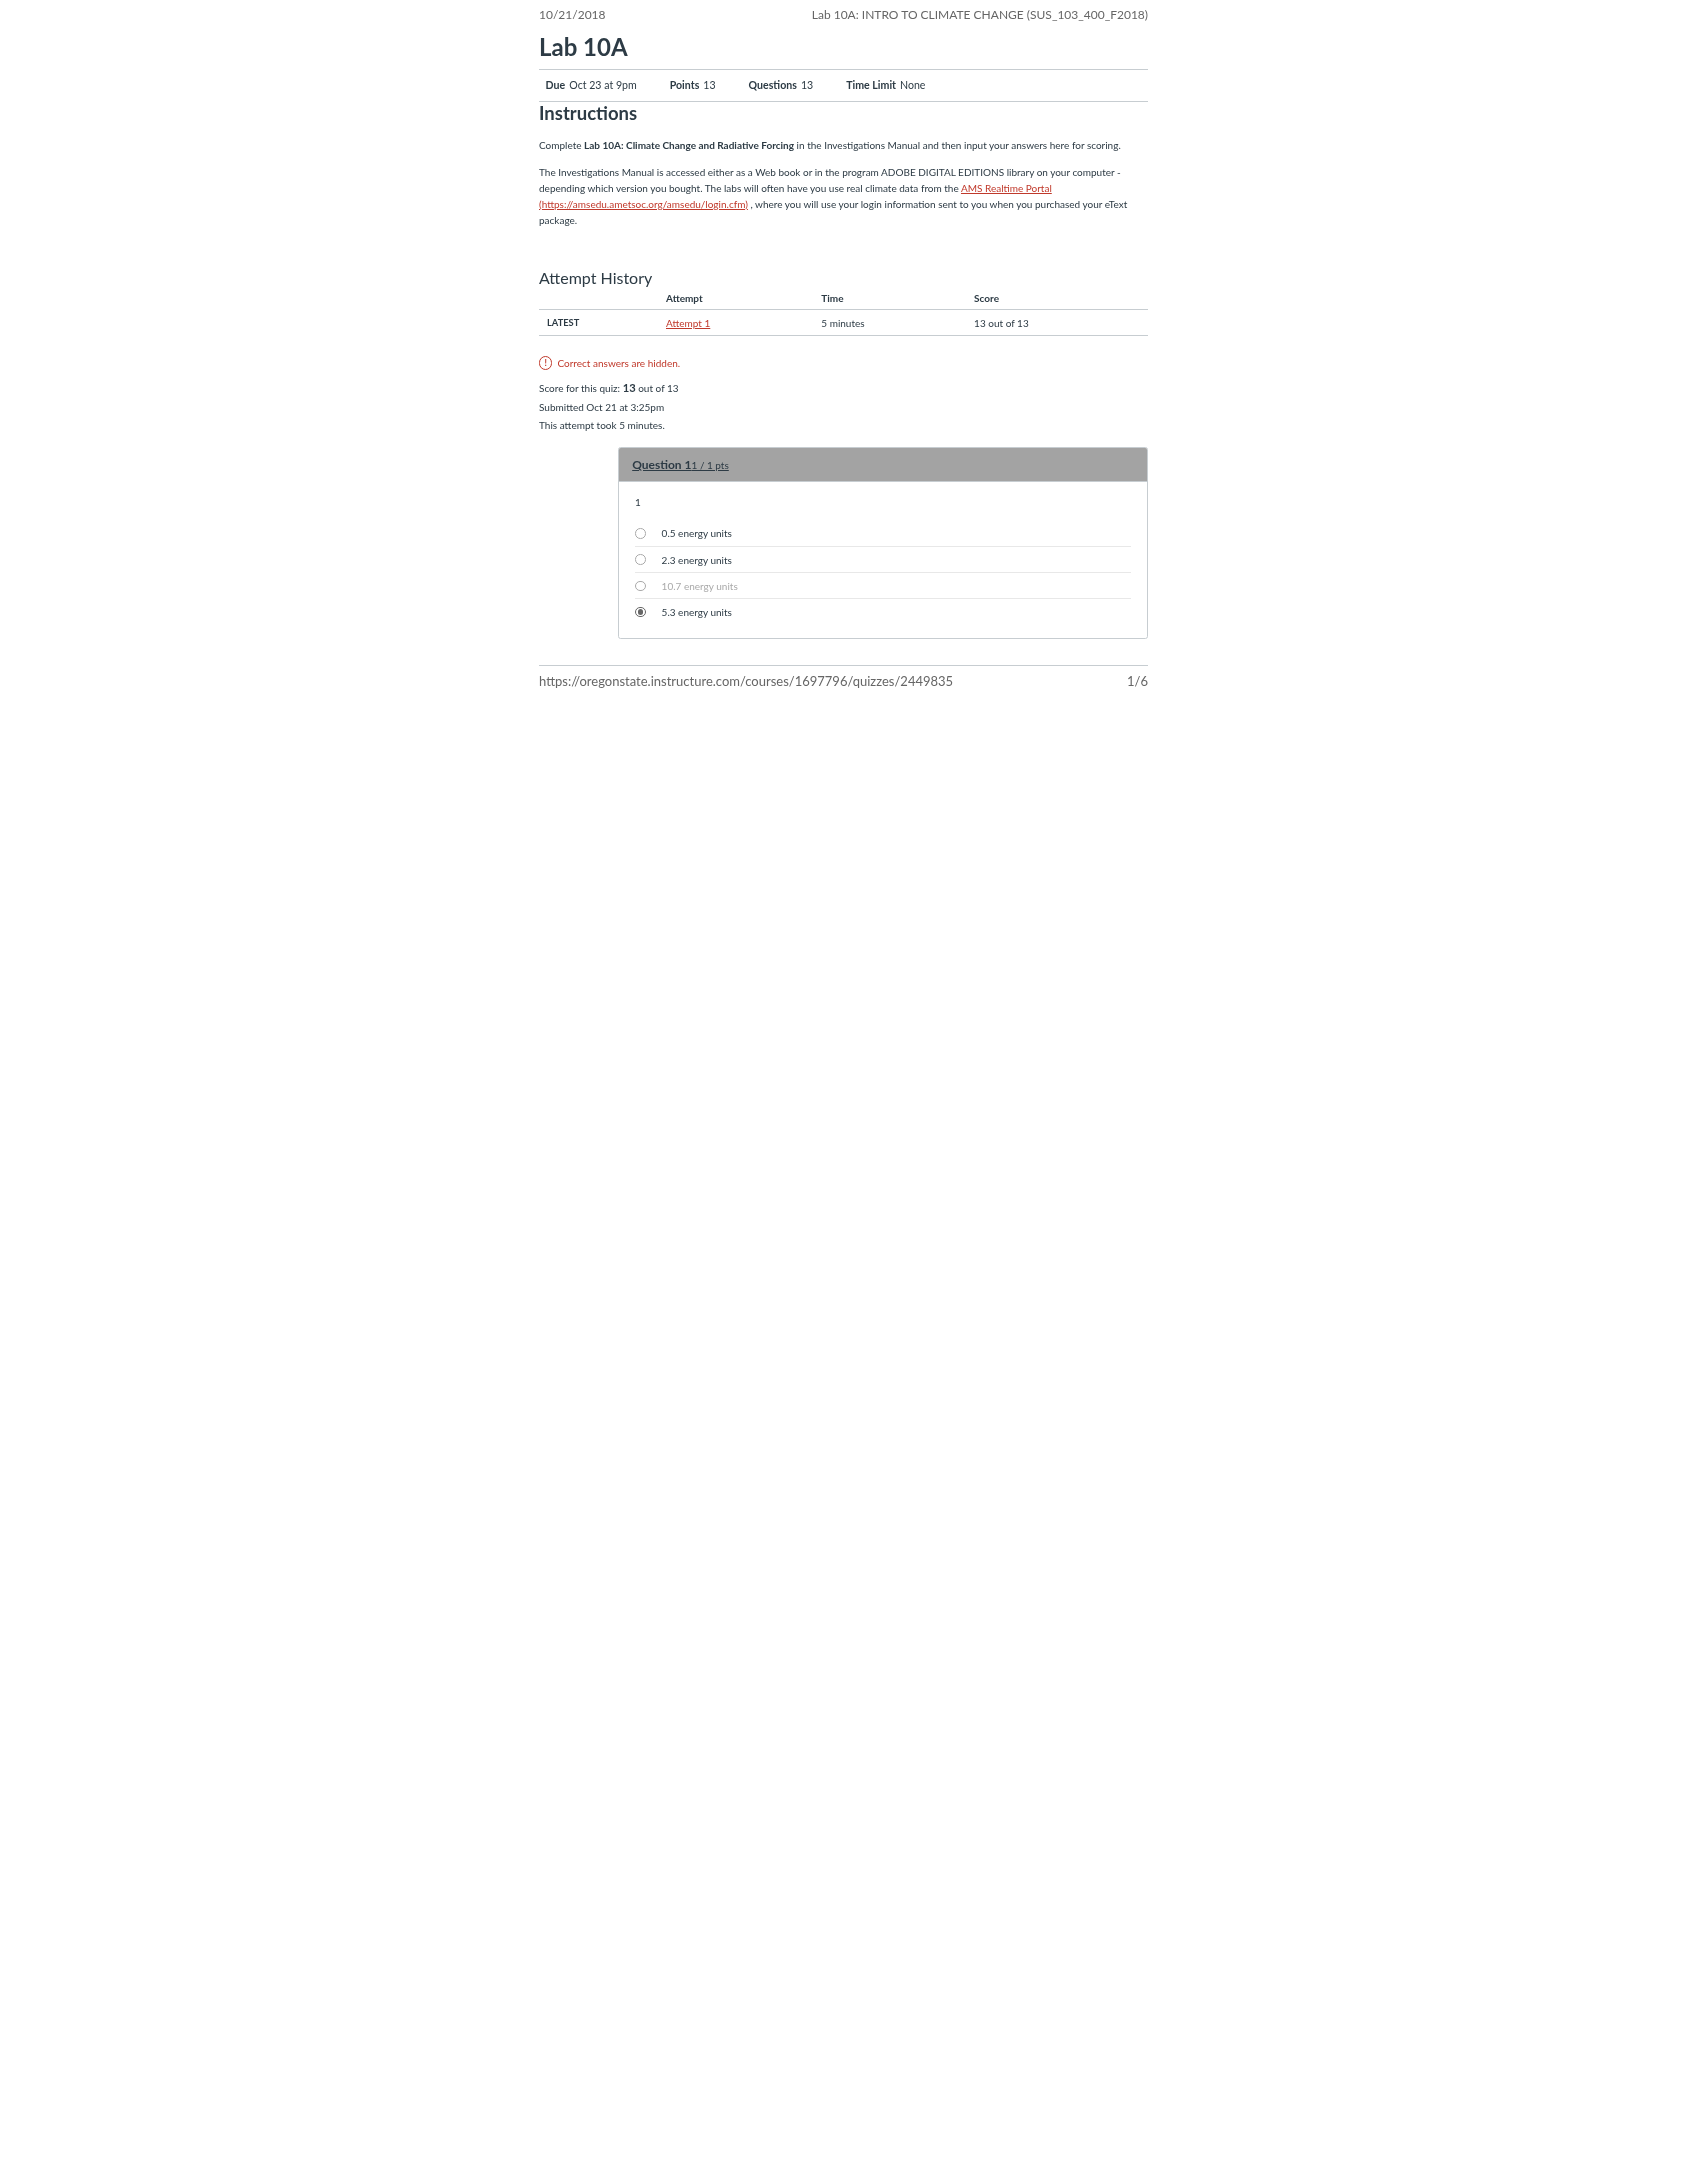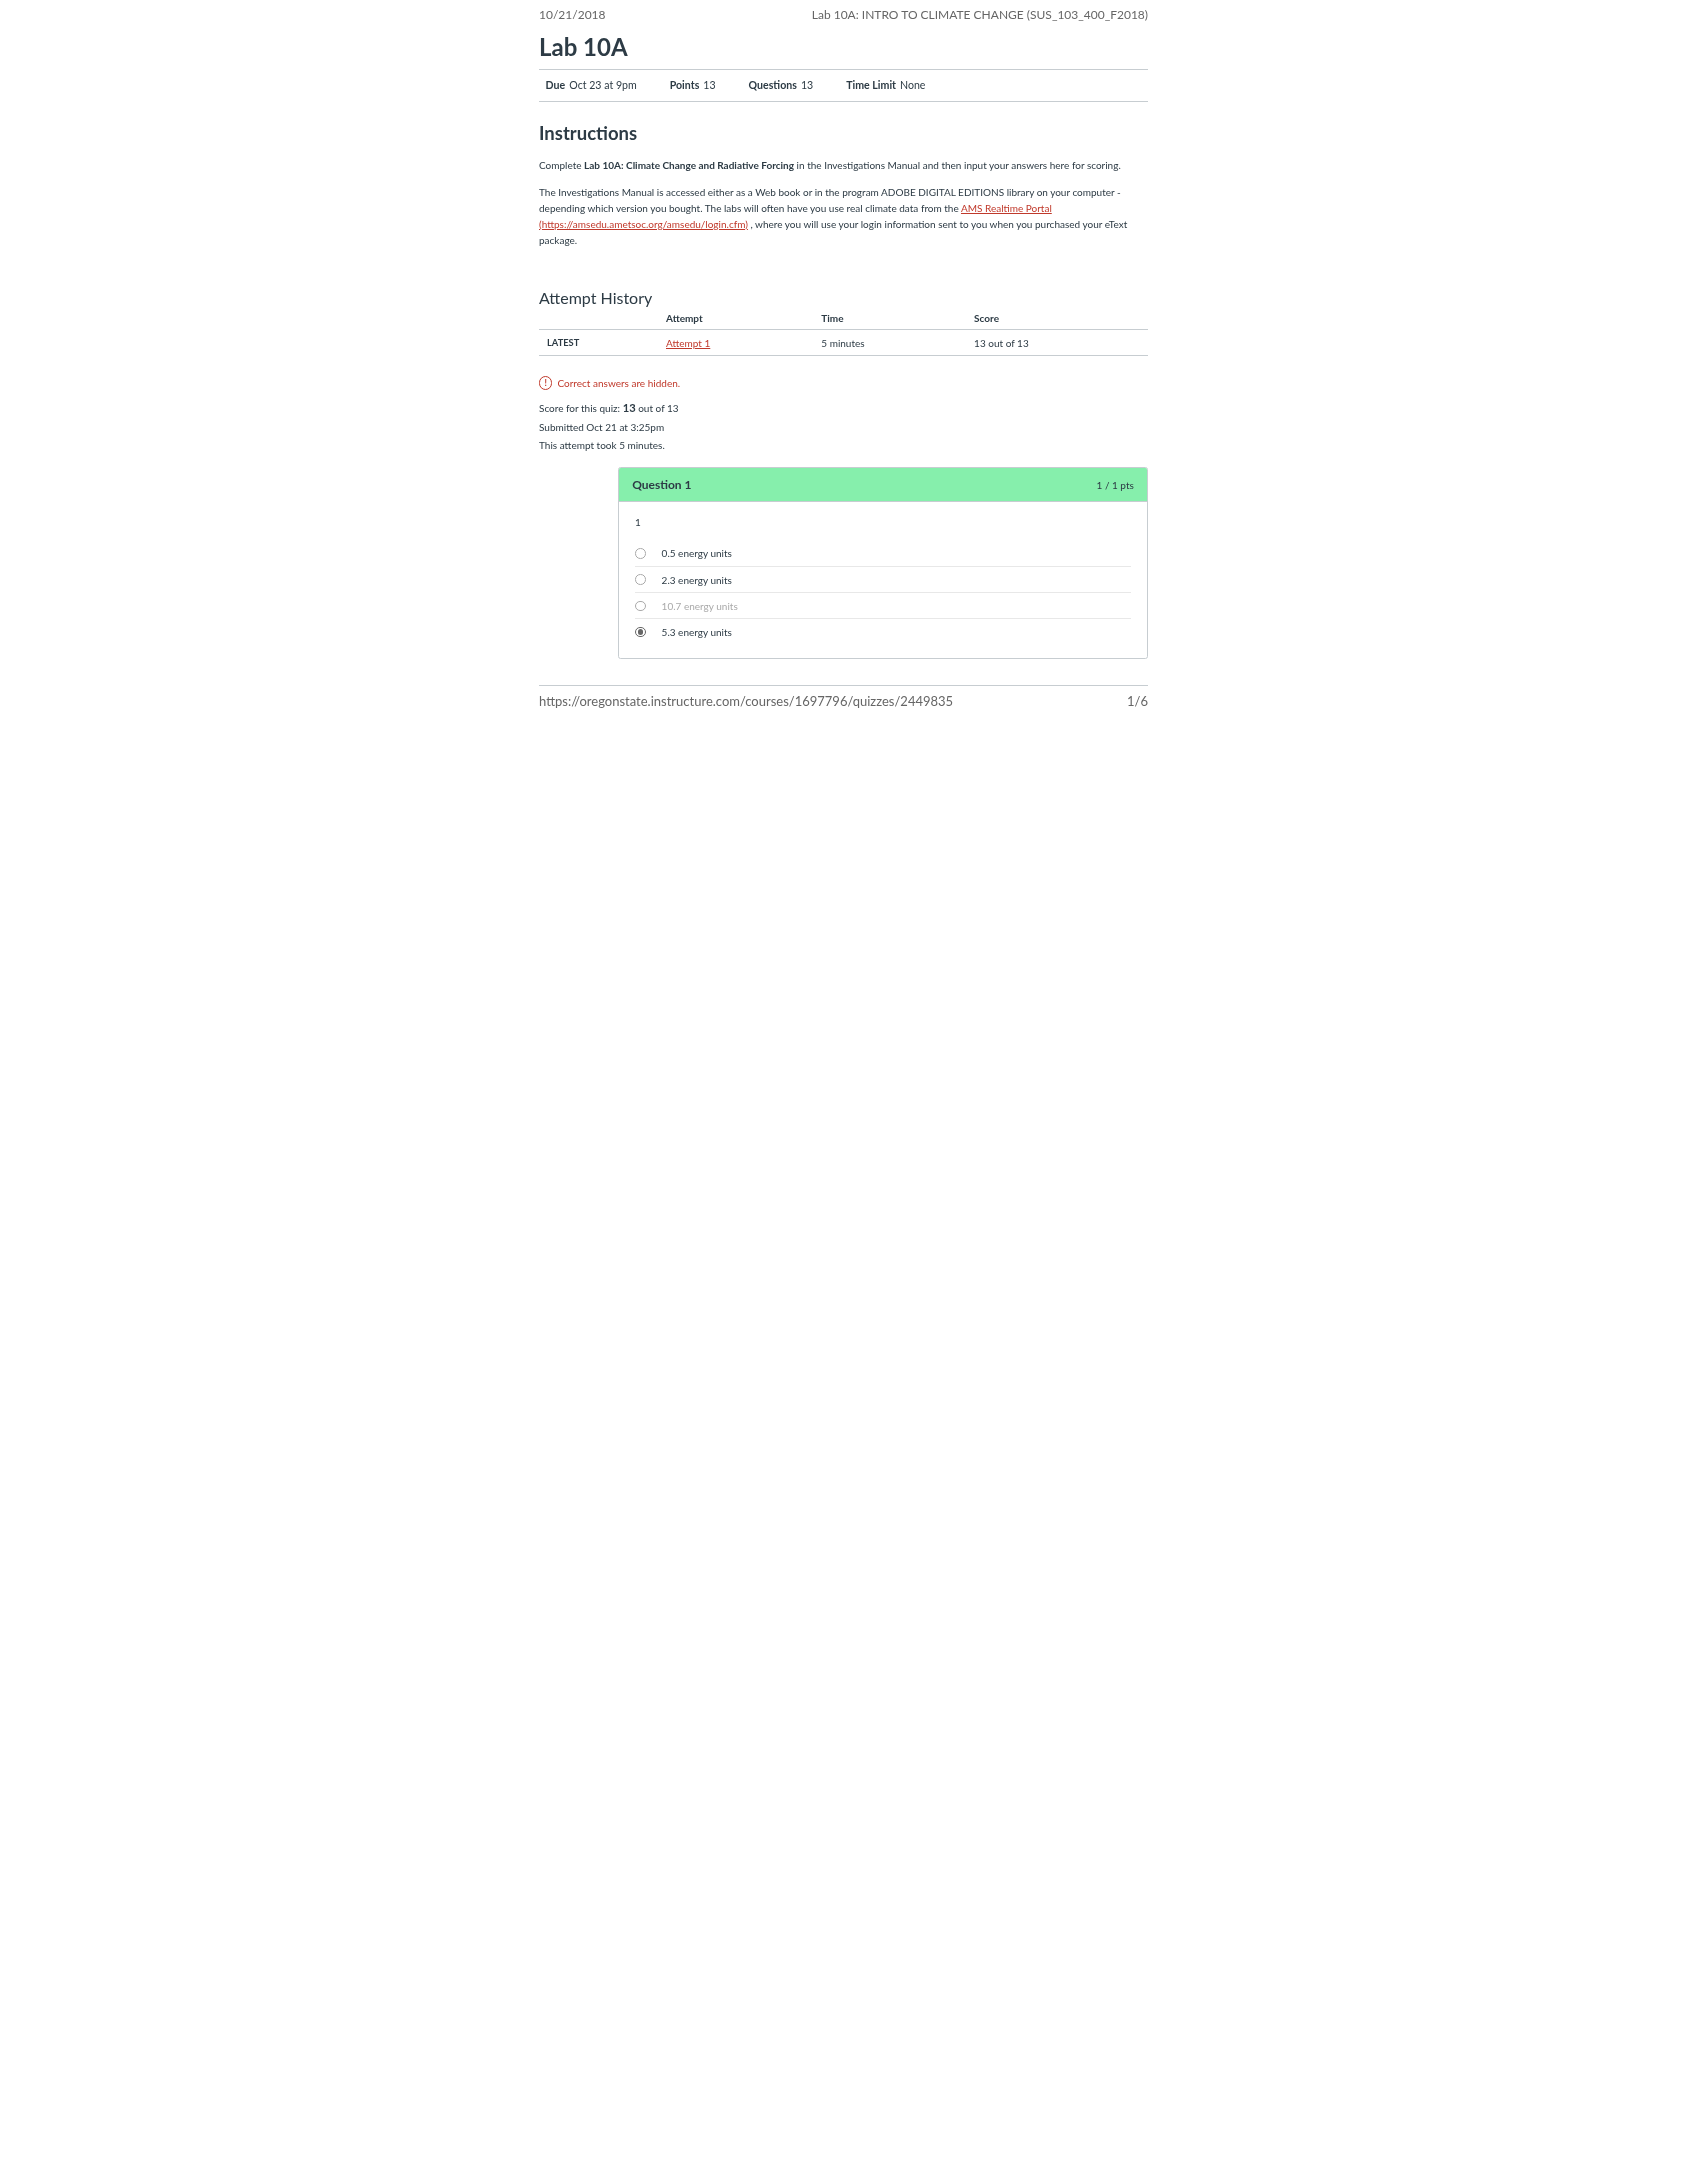--- a/index.html
+++ b/index.html
@@ -25,21 +25,20 @@
       font-weight: bold;
       margin: 6.6px 0 8px 0;
       color: #2d3b45;
     }
     .meta-bar {
       display: flex;
       border-top: 0.7px solid #c7cdd1;
       border-bottom: 0.7px solid #c7cdd1;
       padding: 9.3px 6.6px;
       gap: 33px;
-      margin-bottom: 20px;
     }
     .meta-item {
       display: flex;
       gap: 4px;
       align-items: center;
     }
     .meta-label {
       font-weight: bold;
       color: #2d3b45;
     }
@@ -135,25 +134,25 @@
       font-size: 11.2px;
     }
     .question-card {
       border: 0.7px solid #c7cdd1;
       border-radius: 2.6px;
       margin: 0 0 13.2px 79px;
       overflow: hidden;
     }
     .question-header {
       display: flex;
-      justify-content: space-between;
-      align-items: center;
-      background: #86efac;
+      align-items: center;
+      background: #a3a3a3;
       border-bottom: 0.7px solid #c7cdd1;
       padding: 9.3px 13.2px;
+      text-decoration: underline;
     }
     .question-header-title {
       font-size: 12px;
       font-weight: bold;
       color: #2d3b45;
     }
     .question-points {
       font-size: 10px;
       color: #2d3b45;
     }

